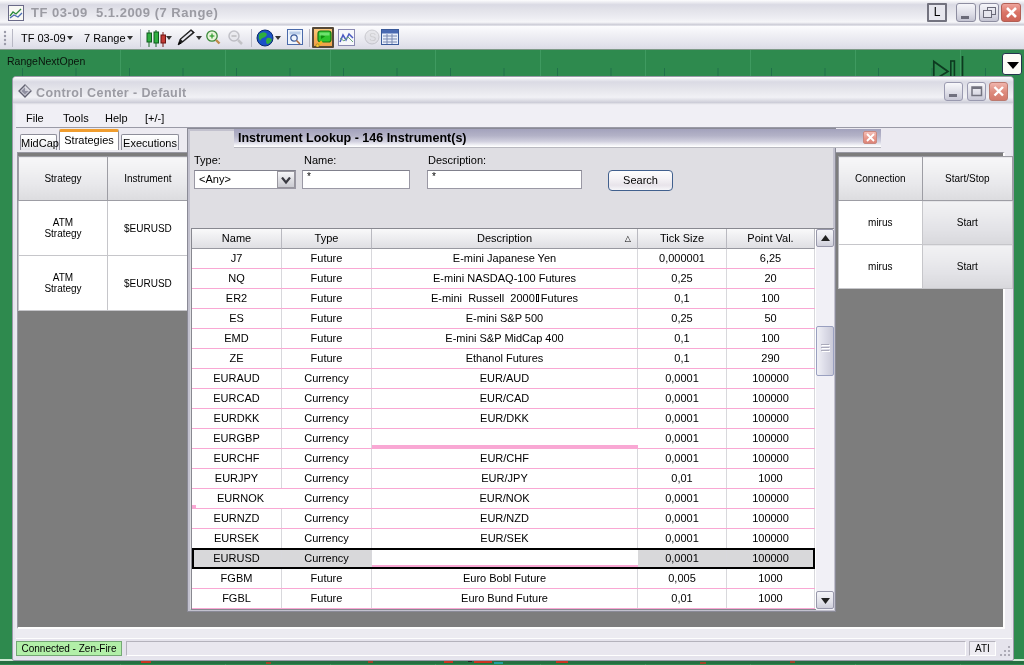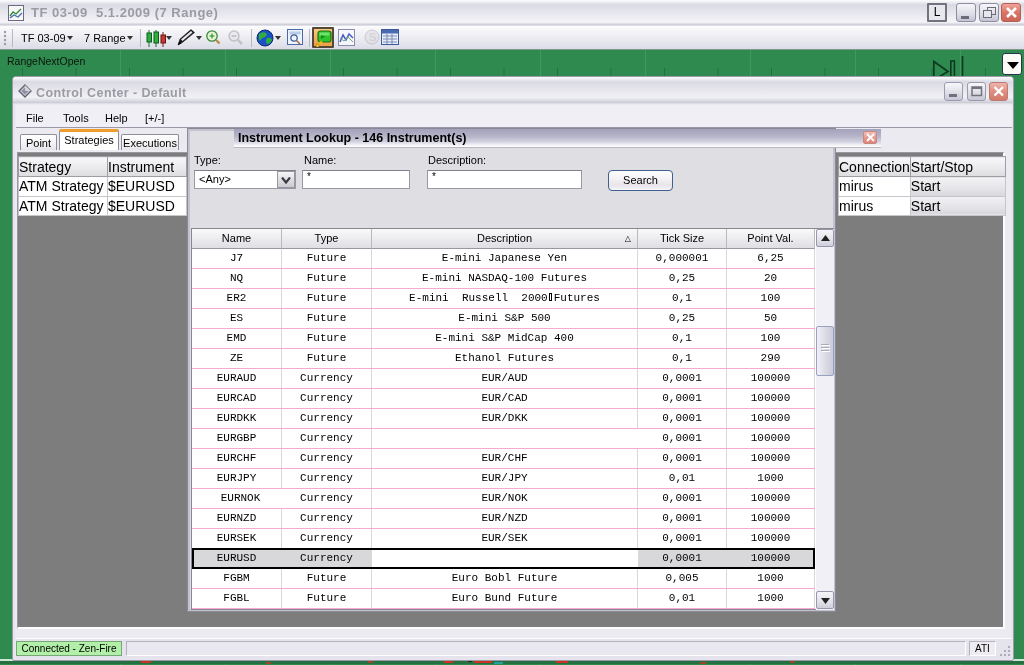--- a/index.html
+++ b/index.html
@@ -57,22 +57,22 @@
   font-size:11px; text-align:center; color:#000; }
 #tabOrders { left:4px; top:6px; width:37px; height:16px; line-height:16px; }
 #tabStrat { left:43px; top:1px; width:60px; height:21px; line-height:17px; background:#fff; border-top:3px solid #f09d2e; z-index:2; }
 #tabExec { left:105px; top:6px; width:58px; height:16px; line-height:16px; }
 
 #cccontent { left:4px; top:75px; width:988px; height:477px; background:#7d7d7d;
   border:1px solid #9898a2; border-right:2px solid #fdfdfd; border-bottom:2px solid #fdfdfd; }
 
 
 .grid { position:absolute; border-collapse:collapse; }
-.grid td { border:1px solid #c6c6ca; background:#fff; font-size:14px; color:#000;
-  text-align:left; height:19.5px; padding:0; }
+.grid td { border:1px solid #c6c6ca; background:#fff; font-size:10px; color:#000;
+  text-align:center; height:19.5px; padding:16px; }
 .grid tr:first-child td { height:20px; }
 .grid td.hdr { background:linear-gradient(180deg,#f7f7f9 0%,#e9e9ec 60%,#dcdcdf 100%);
   border:1px solid #9d9da4; }
 .startbtn { background:linear-gradient(180deg,#f2f2f4 0%,#e4e4e8 60%,#d8d8dc 100%) !important; }
 
 
 #status { left:3px; top:561px; width:996px; height:20px; background:#e5e3ec; border-top:1px solid #fdfdfd; }
 #chip { left:0px; top:2px; width:106px; height:15px; background:#b2efa8; border:1px solid #74a874;
   font-size:10px; line-height:14px; text-align:center; color:#000; }
 #spanel { left:110px; top:2px; width:840px; height:15px; background:#e9e7ef; border:1px solid #b4b2bc; border-right-color:#fff; border-bottom-color:#fff; }
@@ -91,21 +91,21 @@
 .dinput { background:#fff; border:1px solid #9a98a4; border-top-color:#80808c; font-size:10px; color:#000; }
 
 #searchbtn { left:420px; top:41px; width:65px; height:21px; border:1.5px solid #41608e; border-radius:4px;
   background:linear-gradient(180deg,#fdfdfd 0%,#f5f3f6 40%,#e8e4ea 75%,#f6f6f9 100%);
   font-size:11px; text-align:center; line-height:18px; color:#000; }
 
 
 #dtable { left:3px; top:99px; width:643px; height:382px; background:#fff; border:1px solid #888890; }
 .dth { position:absolute; top:0; height:20px; background:linear-gradient(180deg,#f9f9fa 0%,#ebebee 55%,#dfdfe3 100%);
   border-right:1px solid #b9b9c0; border-bottom:1px solid #9898a0; font-size:11px; text-align:center; line-height:19px; }
-.drow { position:absolute; width:623px; height:20px; border-bottom:1px solid #f9a8d4;font-family:Liberation Mono, monospace; }
+.drow { position:absolute; width:623px; height:20px; border-bottom:4px solid #f9a8d4; }
 .dcell { position:absolute; top:0; height:19px; font-size:11px; text-align:center; line-height:19px; border-right:1px solid #d8d8dc; }
 
 #sb { left:624px; top:0; width:18px; height:381px; background:#f1f0f6; }
 .sbbtn { left:0; width:18px; height:18px; border:1px solid #9898ab; border-radius:2px;
   background:linear-gradient(180deg,#f5f5f9 0%,#e2e2ea 60%,#cfcfdb 100%); }
 #sbthumb { left:0; top:97px; width:18px; height:50px; border:1px solid #9aa0c0; border-radius:2px;
   background:linear-gradient(90deg,#f0f0f6 0%,#dcdce8 50%,#cacad8 100%); }
 </style>
 </head>
 <body>
@@ -296,21 +296,21 @@
         </svg>
       </div>
   </div>
   <div class="abs" id="ccmenu">
     <div class="abs mi" style="left:10px;">File</div>
     <div class="abs mi" style="left:47px;">Tools</div>
     <div class="abs mi" style="left:89px;">Help</div>
     <div class="abs mi" style="left:129px;">[+/-]</div>
   </div>
   <div class="abs" id="cctabs">
-    <div class="abs tab" id="tabOrders">Point</div>
+    <div class="abs tab" id="tabOrders">MidCap</div>
     <div class="abs tab" id="tabStrat">Strategies</div>
     <div class="abs tab" id="tabExec">Executions</div>
   </div>
   <div class="abs" id="cccontent"></div>
 
   <table class="grid" style="left:5px; top:79px;">
     <tbody>
         <tr>
           <td class="hdr" style="width:89px;">Strategy</td>
           <td class="hdr" style="width:79px;">Instrument</td>

